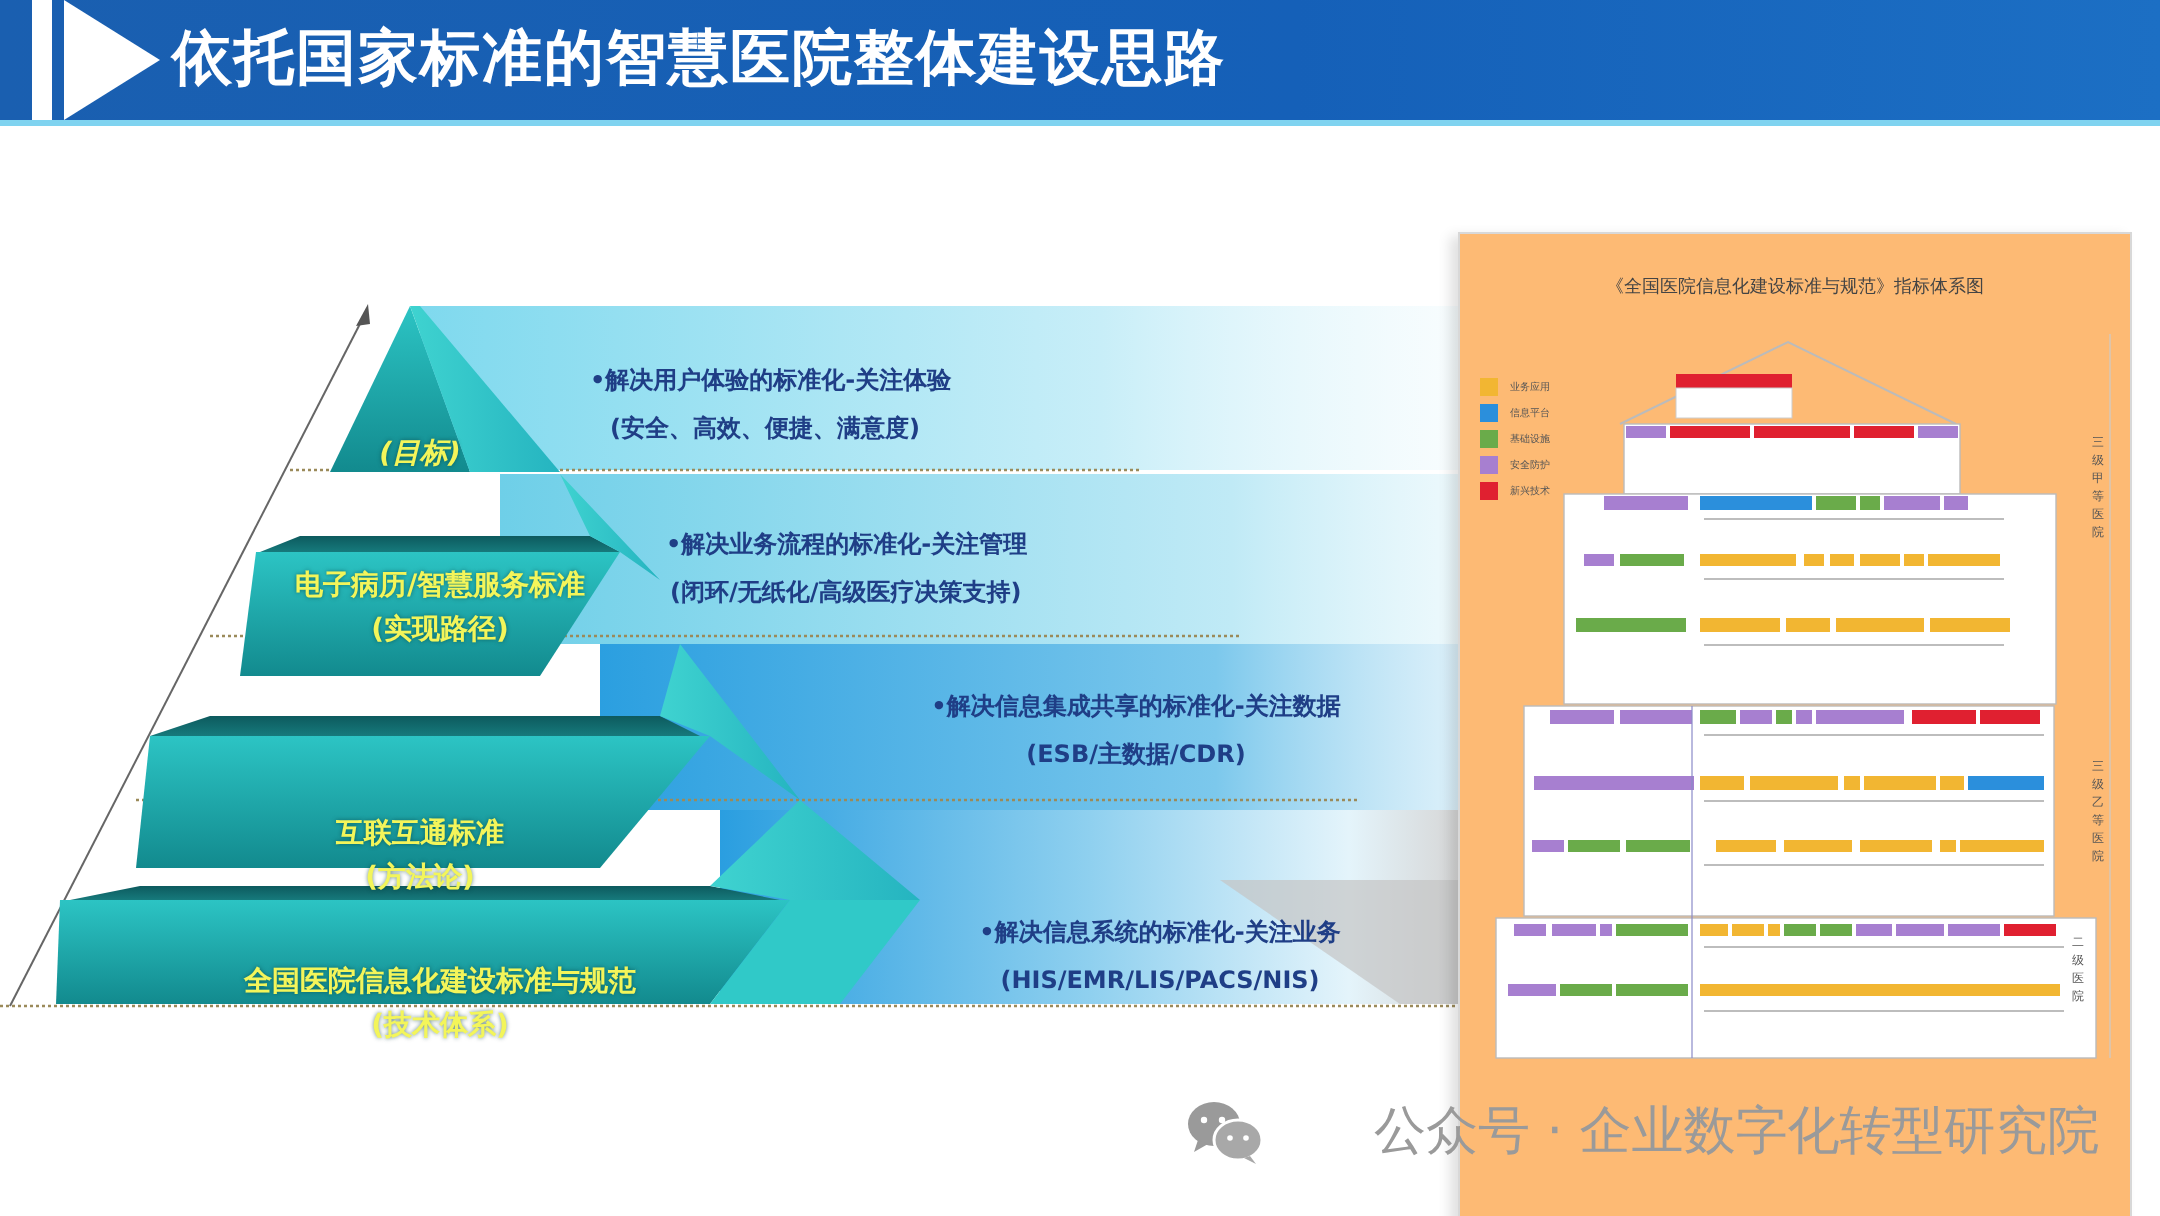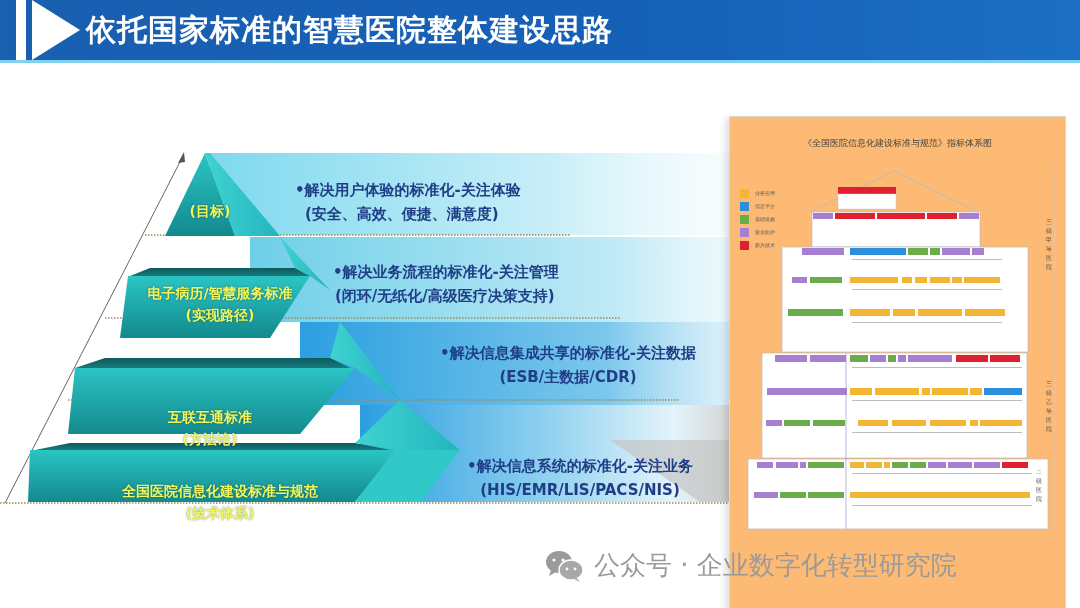--- a/index.html
+++ b/index.html
@@ -10,33 +10,33 @@
   .header-line { position: absolute; left: 0; top: 60px; width: 1080px; height: 3px; background: #7fd3f0; }
   .hdr-bar { position: absolute; left: 16px; top: 0; width: 10px; height: 60px; background: #ffffff; }
   .hdr-tri { position: absolute; left: 32px; top: 0; width: 0; height: 0; border-top: 30px solid transparent; border-bottom: 30px solid transparent; border-left: 48px solid #ffffff; }
   .hdr-title { position: absolute; left: 86px; top: 10px; font-size: 30px; font-weight: bold; color: #ffffff; letter-spacing: 1px; line-height: 40px; }
 
   
   .pyr { position: absolute; left: 0; top: 0; }
 
   .layer-label { position: absolute; color: #f3f55a; font-weight: bold; font-size: 14px; text-align: center; line-height: 22px; text-shadow: 0 0 2px rgba(0,60,60,0.6); }
 
-  .desc { position: absolute; color: #1f3e86; font-weight: bold; font-size: 15px; line-height: 24px; }
+  .desc { position: absolute; color: #1f3e86; font-weight: bold; font-size: 12px; line-height: 24px; }
   .desc .l2 { display: block; }
 
   
   .panel { position: absolute; left: 729px; top: 116px; width: 337px; height: 522px; background: #fdba74; border: 1px solid #d8d8d8; box-shadow: -4px 2px 6px rgba(0,0,0,0.12); }
   .panel-title { position: absolute; left: 0; width: 100%; top: 20px; text-align: center; font-size: 9px; color: #444; }
   .legend { position: absolute; left: 10px; top: 70px; }
   .legend-item { display: flex; align-items: center; height: 12px; margin-bottom: 1px; }
   .legend-sw { width: 9px; height: 9px; margin-right: 6px; }
   .legend-lbl { font-size: 5px; color: #555; }
   .side-lbl { position: absolute; font-size: 6px; color: #555; width: 8px; line-height: 9px; text-align: center; }
 
-  .watermark { position: absolute; left: 544px; top: 548px; font-size: 26px; color: #9a9a9a; display: flex; align-items: center; }
+  .watermark { position: absolute; left: 592px; top: 548px; font-size: 26px; color: #9a9a9a; display: flex; align-items: center; gap: 45px; }
   .wm-icon { width: 42px; height: 34px; position: relative; margin-right: 8px; }
 </style>
 </head>
 <body>
 
 <div class="header">
   <div class="hdr-bar"></div>
   <div class="hdr-tri"></div>
   <div class="hdr-title">依托国家标准的智慧医院整体建设思路</div>
 </div>
@@ -103,21 +103,21 @@
   <polygon points="330,358 355,368 400,400 340,322" fill="url(#faceR)"></polygon>
 
   <polygon points="150,268 295,268 310,276 130,276" fill="url(#ledge)"></polygon>
   <polygon points="128,276 310,276 270,338 120,338" fill="url(#face)"></polygon>
   <polygon points="295,268 310,276 330,290 280,237" fill="url(#faceR)"></polygon>
 
   <polygon points="205,153 165,236 235,236" fill="url(#face)"></polygon>
   <polygon points="205,153 235,236 280,236 210,153" fill="url(#faceR)"></polygon>
 </svg>
 
-<div class="layer-label" style="left:160px; top:200px; width:100px;">
+<div class="layer-label" style="left:160px; top:216px; width:100px;font-style:italic;">
   <span>(目标)</span>
 </div>
 <div class="layer-label" style="left:120px; top:282px; width:200px;">
   <span>电子病历/智慧服务标准</span><br>
   <span>(实现路径)</span>
 </div>
 <div class="layer-label" style="left:130px; top:382px; width:160px;margin-top:24px;">
   <span>互联互通标准</span><br>
   <span>(方法论)</span>
 </div>

